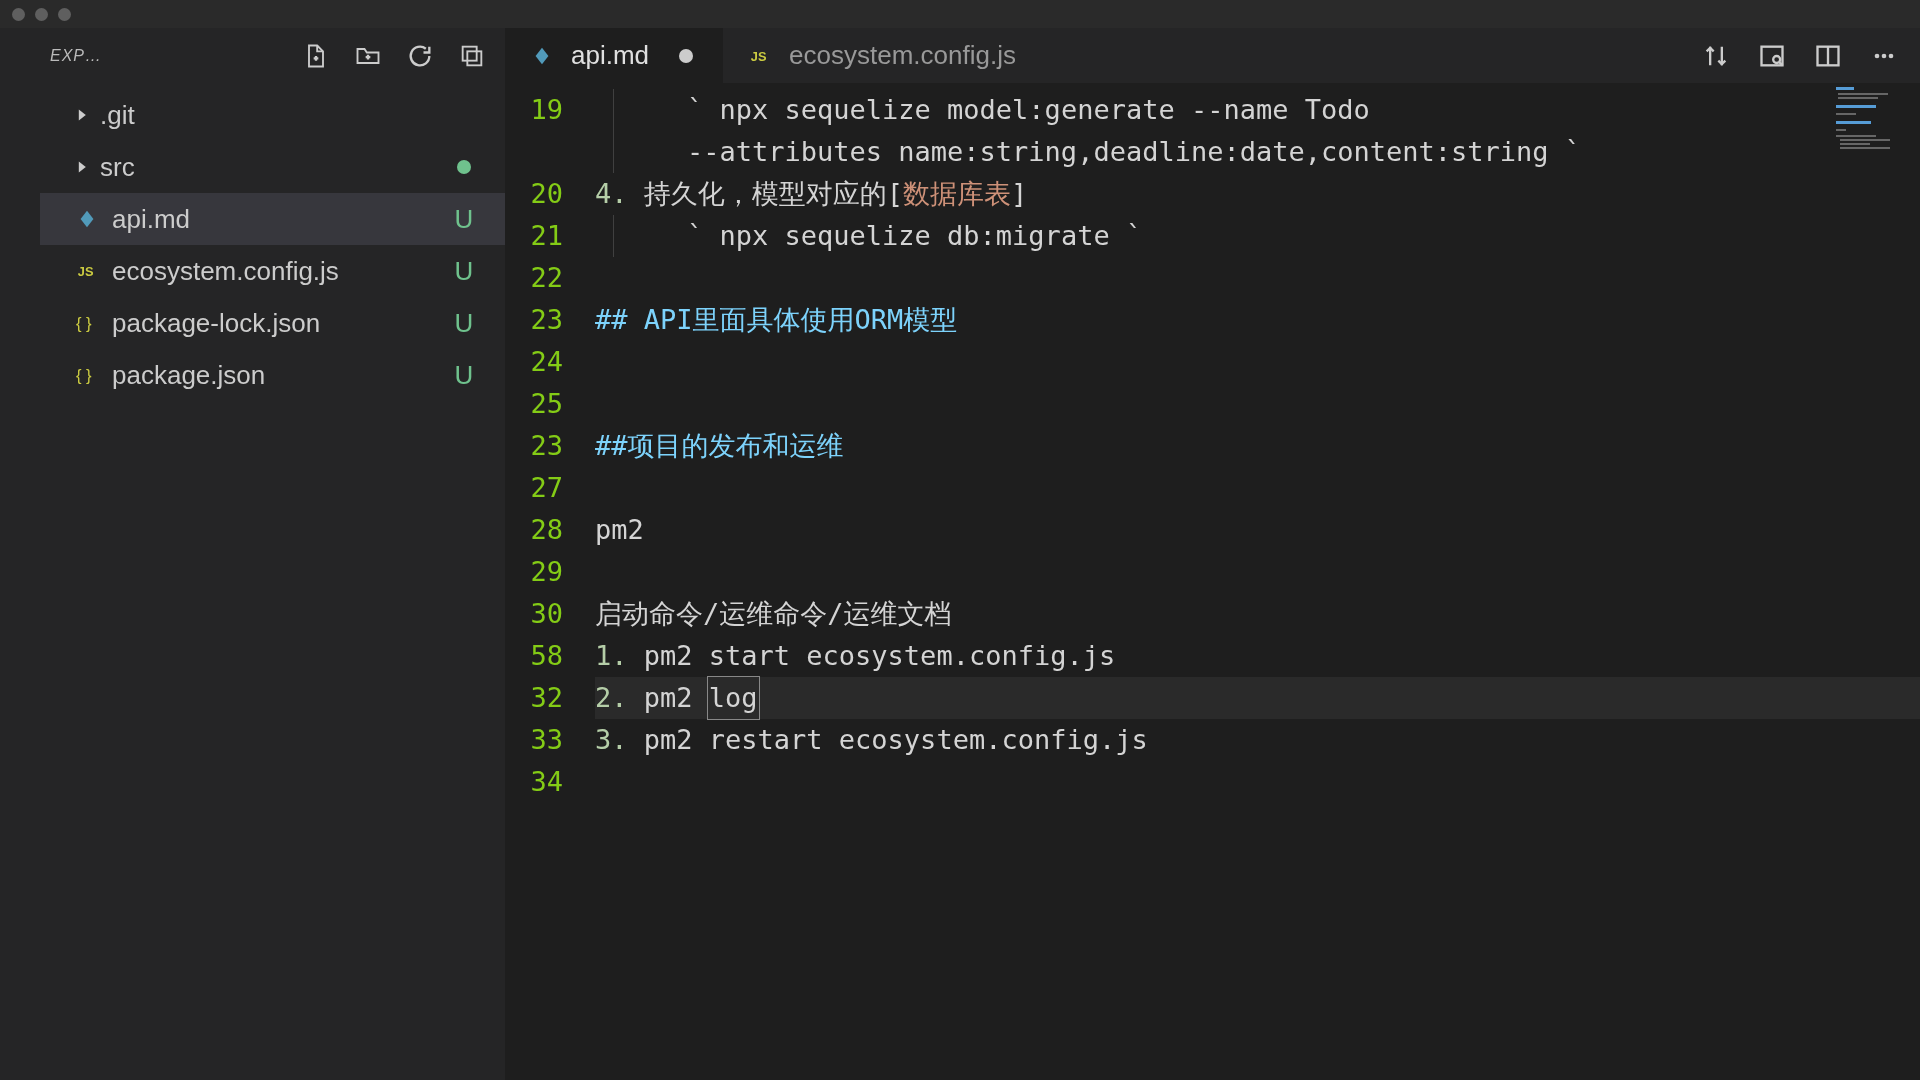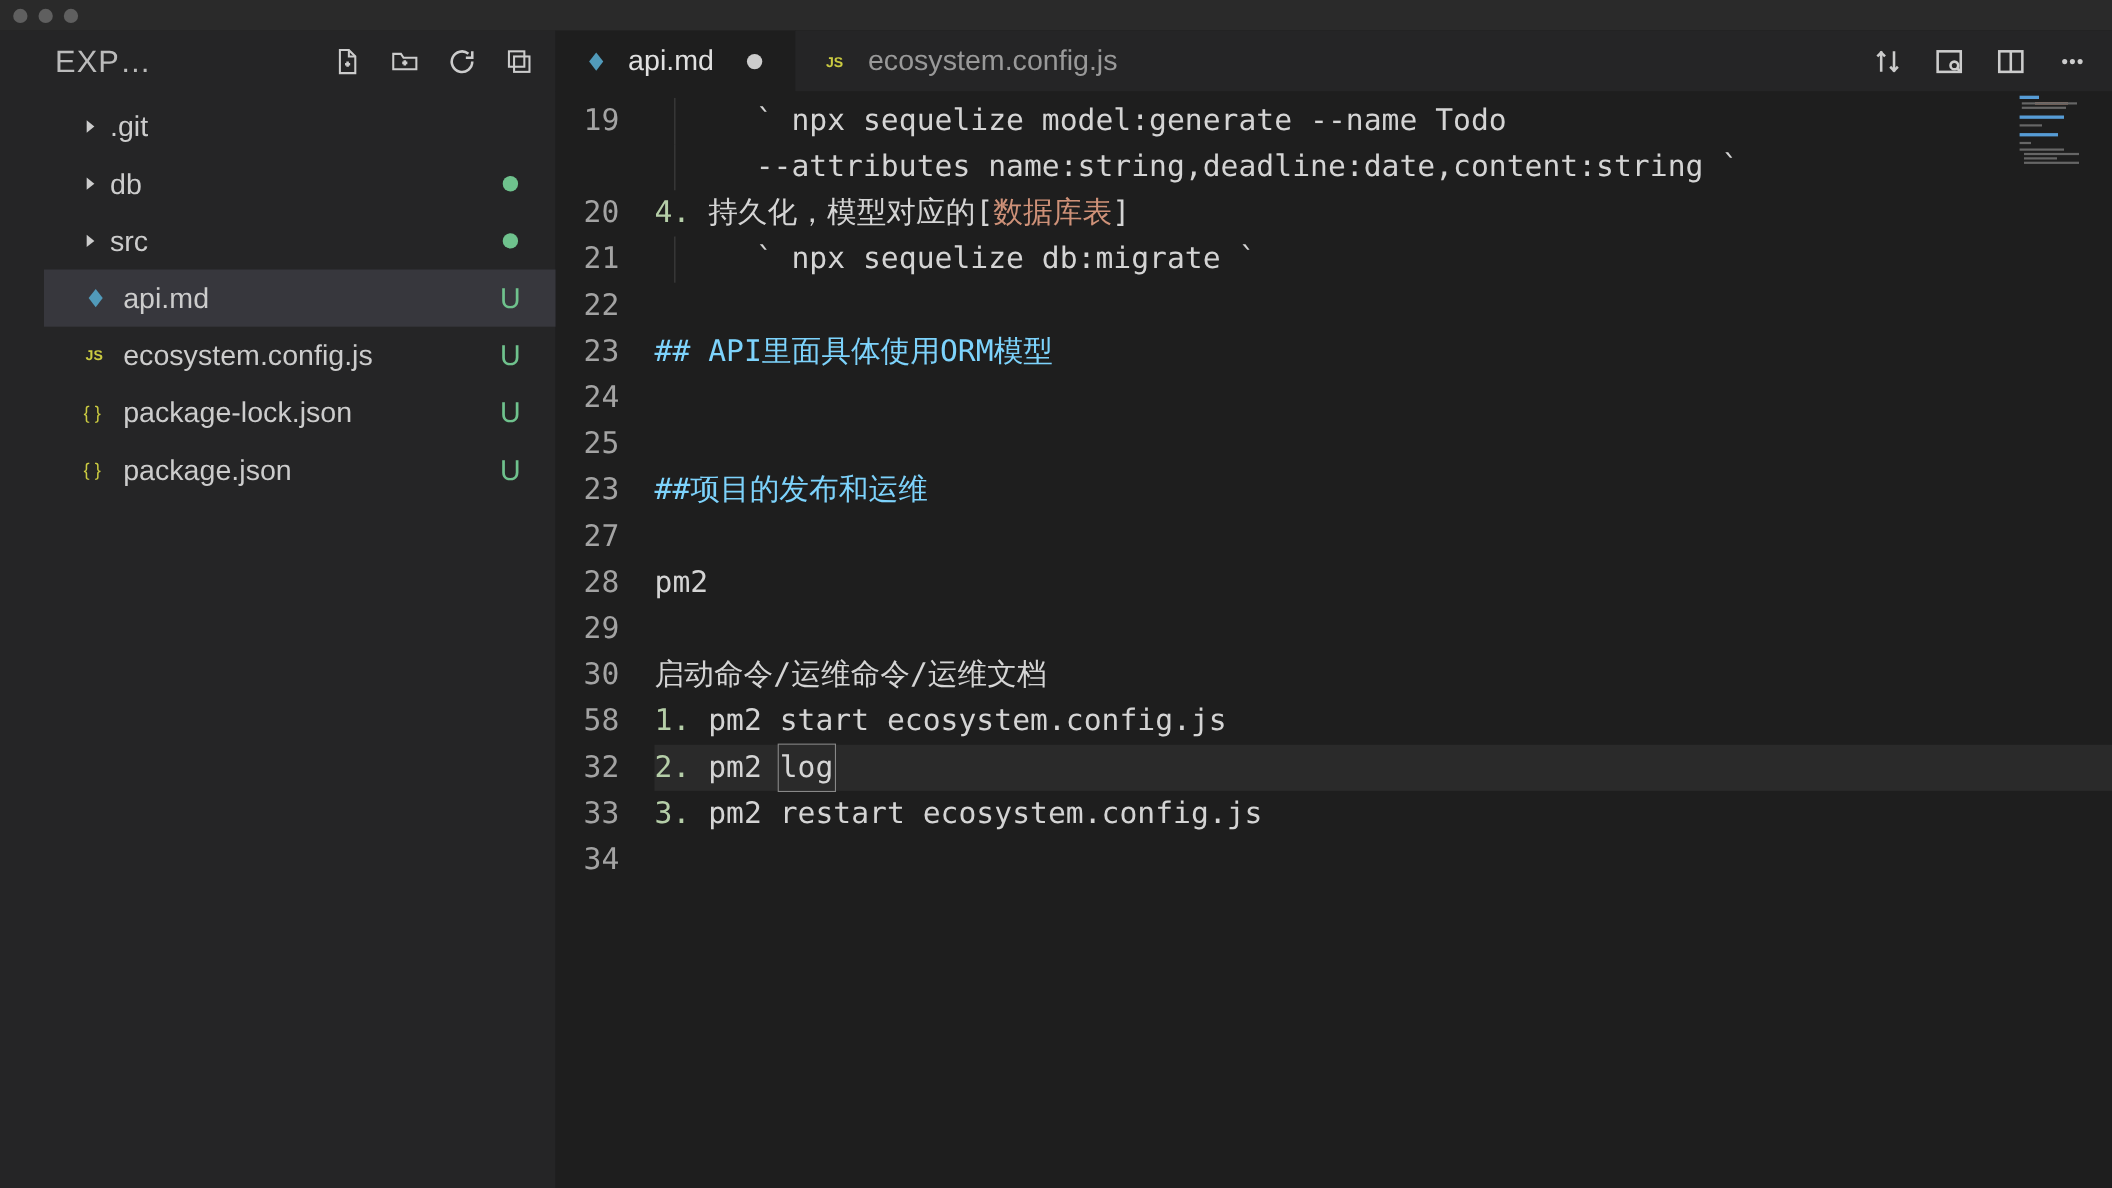--- a/index.html
+++ b/index.html
@@ -39,23 +39,24 @@
 }
 .sidebar-head {
   height: 55px;
   display: flex;
   align-items: center;
   padding: 0 18px 0 50px;
   gap: 22px;
 }
 .sidebar-head .title {
   flex: 1;
-  font-size: 28px;
+  font-size: 16px;
   letter-spacing: 1px;
   color: #bbb;
+  font-style: italic;
 }
 .hbtn {
   width: 30px;
   height: 30px;
   display: flex;
   align-items: center;
   justify-content: center;
   cursor: pointer;
   color: #ccc;
 }
@@ -160,21 +161,21 @@
   position: relative;
   font-family: "SF Mono", Menlo, Consolas, monospace;
   font-size: 27px;
   line-height: 42px;
 }
 .gutter {
   width: 80px;
   text-align: right;
   padding-right: 22px;
   padding-top: 6px;
-  color: #a3a3a3;
+  color: #84cc16;
   user-select: none;
 }
 .gutter div { height: 42px; }
 .code {
   flex: 1;
   padding-top: 6px;
   padding-left: 10px;
   white-space: pre;
   overflow: hidden;
 }
@@ -265,29 +266,20 @@
             </svg>
           </span>
           <span class="name">.git</span>
         </div>
         <div class="tree-row">
           <span class="chev">
             <svg viewBox="0 0 10 10">
               <path d="M2 1l5 4-5 4z" fill="#ccc"></path>
             </svg>
           </span>
-          <span class="name">db</span>
-          <span class="dot"></span>
-        </div>
-        <div class="tree-row">
-          <span class="chev">
-            <svg viewBox="0 0 10 10">
-              <path d="M2 1l5 4-5 4z" fill="#ccc"></path>
-            </svg>
-          </span>
           <span class="name">src</span>
           <span class="dot"></span>
         </div>
         <div class="tree-row active">
           <span class="ficon">
             <svg viewBox="0 0 24 24" width="22" height="22">
               <path fill="#519aba" d="M12 3l7 9-7 9-7-9 7-9z"></path>
             </svg>
           </span>
           <span class="name">api.md</span>

